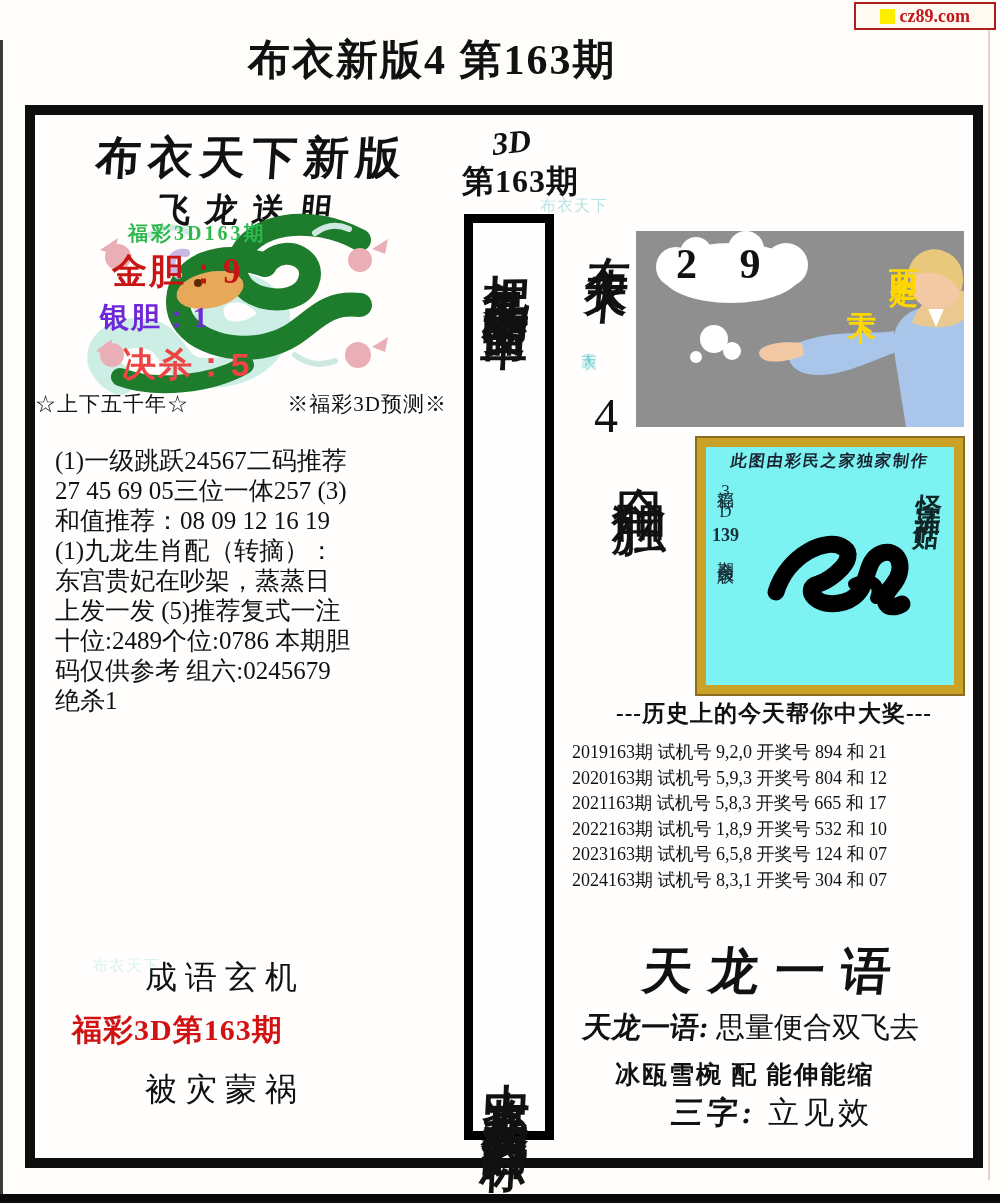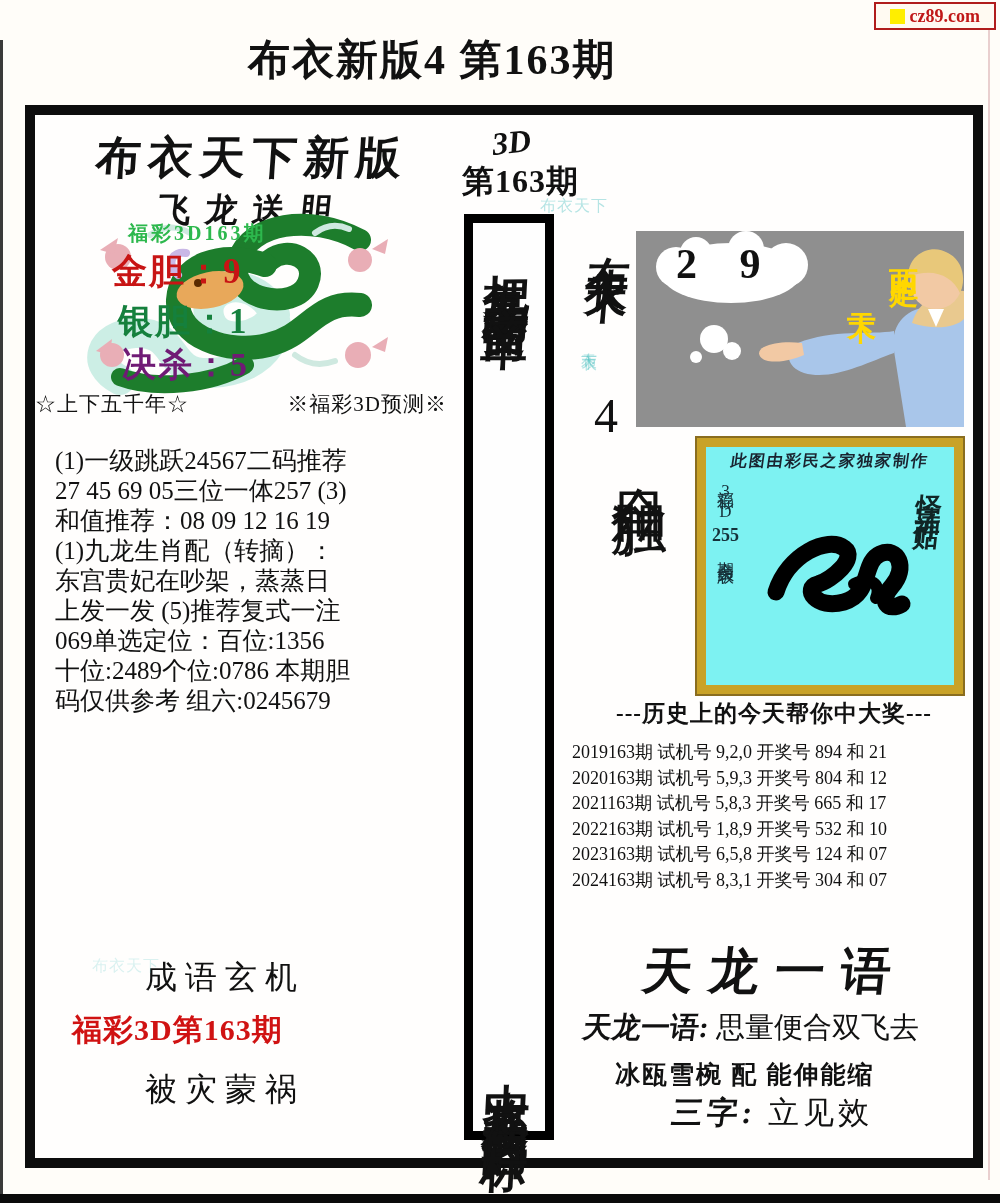--- a/index.html
+++ b/index.html
@@ -11,36 +11,36 @@
   }
   .abs{position:absolute;}
   
   .edge-left{left:0;top:40px;width:3px;height:1163px;background:#3a3a3a;}
   .edge-right{left:988px;top:30px;width:2px;height:1150px;background:#e9cfcf;}
   .bottom-bar{left:0;top:1194px;width:1000px;height:9px;background:#0a0a0a;}
   .main-box{left:25px;top:105px;width:938px;height:1043px;border:10px solid #0d0d0d;background:#fffefd;}
 
   
   .badge{right:4px;top:2px;height:22px;border:2px solid #b01c1c;background:#fffaf2;
-    display:flex;align-items:center;gap:5px;padding:1px 14px;}
+    display:flex;align-items:center;gap:5px;padding:1px 24px;}
   .badge .sq{width:15px;height:15px;background:#ffee00;}
   .badge .txt{color:#c01818;font-weight:bold;font-size:18px;}
 
   .page-title{left:248px;top:32px;font-size:42px;font-weight:bold;letter-spacing:2px;}
 
   
   .l-header{left:52px;top:128px;width:400px;text-align:center;font-size:45px;font-weight:bold;
     letter-spacing:7px;transform:skewX(-4deg);}
   .l-sub{left:92px;top:188px;width:320px;text-align:center;font-size:33px;font-weight:bold;letter-spacing:14px;transform:skewX(-6deg);}
   .l-issue-tag{left:128px;top:220px;font-size:20px;font-weight:bold;color:#2db84d;letter-spacing:3px;z-index:3;}
   .dragon{left:60px;top:205px;width:335px;height:195px;z-index:1;}
   .dan-line{z-index:4;font-weight:bold;letter-spacing:2px;}
   .gold-dan{left:112px;top:248px;font-size:35px;color:#c81414;}
-  .silver-dan{left:118px;top:298px;font-size:35px;color:#15803d;}
-  .kill-dan{left:122px;top:342px;font-size:34px;color:#701a75;}
+  .silver-dan{left:100px;top:298px;font-size:29px;color:#6d28d9;}
+  .kill-dan{left:122px;top:342px;font-size:34px;color:#ef4444;font-family:Liberation Mono, monospace;}
   .star-row{left:35px;top:390px;width:412px;display:flex;justify-content:space-between;font-size:21px;letter-spacing:1px;}
   .pred{left:55px;top:446px;width:385px;font-size:25px;line-height:30px;white-space:nowrap;}
   .idiom-title{left:55px;top:956px;width:340px;text-align:center;font-size:32px;letter-spacing:8px;}
   .idiom-issue{left:72px;top:1010px;font-size:30px;font-weight:bold;color:#d01212;letter-spacing:1px;}
   .idiom-ans{left:55px;top:1068px;width:340px;text-align:center;font-size:32px;letter-spacing:8px;}
 
   
   .c-3d{left:492px;top:124px;font-size:32px;font-weight:bold;font-style:italic;transform:rotate(-6deg);}
   .c-issue{left:462px;top:160px;font-size:32px;font-weight:bold;letter-spacing:1px;}
   .banner{left:464px;top:214px;width:90px;height:926px;border:9px solid #000;background:#fefefe;
@@ -137,23 +137,23 @@
   <span>※福彩3D预测※</span>
 </div>
 
 <div class="abs pred">
   <div>(1)一级跳跃24567二码推荐</div>
   <div>27 45 69 05三位一体257 (3)</div>
   <div>和值推荐：08 09 12 16 19</div>
   <div>(1)九龙生肖配（转摘）：</div>
   <div>东宫贵妃在吵架，蒸蒸日</div>
   <div>上发一发 (5)推荐复式一注</div>
-  <div>069单选定位：百位:1356</div>
   <div>十位:2489个位:0786 本期胆</div>
   <div>码仅供参考 组六:0245679</div>
+  <div>绝杀1</div>
 </div>
 
 <div class="abs idiom-title">成语玄机</div>
 <div class="abs idiom-issue">福彩3D第163期</div>
 <div class="abs idiom-ans">被灾蒙祸</div>
 
 <div class="abs c-3d">3D</div>
 <div class="abs c-issue">第163期</div>
 
 <div class="abs banner">
@@ -193,21 +193,21 @@
   <span class="ph-ol-b vtext">天下</span>
 </div>
 <div class="abs bubble-num">2 9</div>
 
 <div class="abs today vtext">今日独胆</div>
 
 <div class="abs bluebox">
   <div class="bb-top">此图由彩民之家独家制作</div>
   <div class="bb-left">
     <span class="seg vtext">福彩3D</span>
-    <span class="num">255</span>
+    <span class="num">139</span>
     <span class="seg vtext">期会员版</span>
   </div>
   <div class="bb-right vtext">怪字神贴</div>
   <svg class="bb-glyph" width="160" height="130" viewBox="0 0 160 120">
     <path d="M18 78 C30 40 70 22 86 34 C100 44 74 66 60 70 C44 74 58 96 86 88 C114 80 104 48 122 40 C140 32 150 54 134 72 C120 88 130 98 144 90" fill="none" stroke="#000" stroke-width="17" stroke-linecap="round"></path>
     <path d="M96 70 C112 62 124 70 118 84" fill="none" stroke="#000" stroke-width="12" stroke-linecap="round"></path>
   </svg>
 </div>
 
 <div class="abs hist-title">---历史上的今天帮你中大奖---</div>

